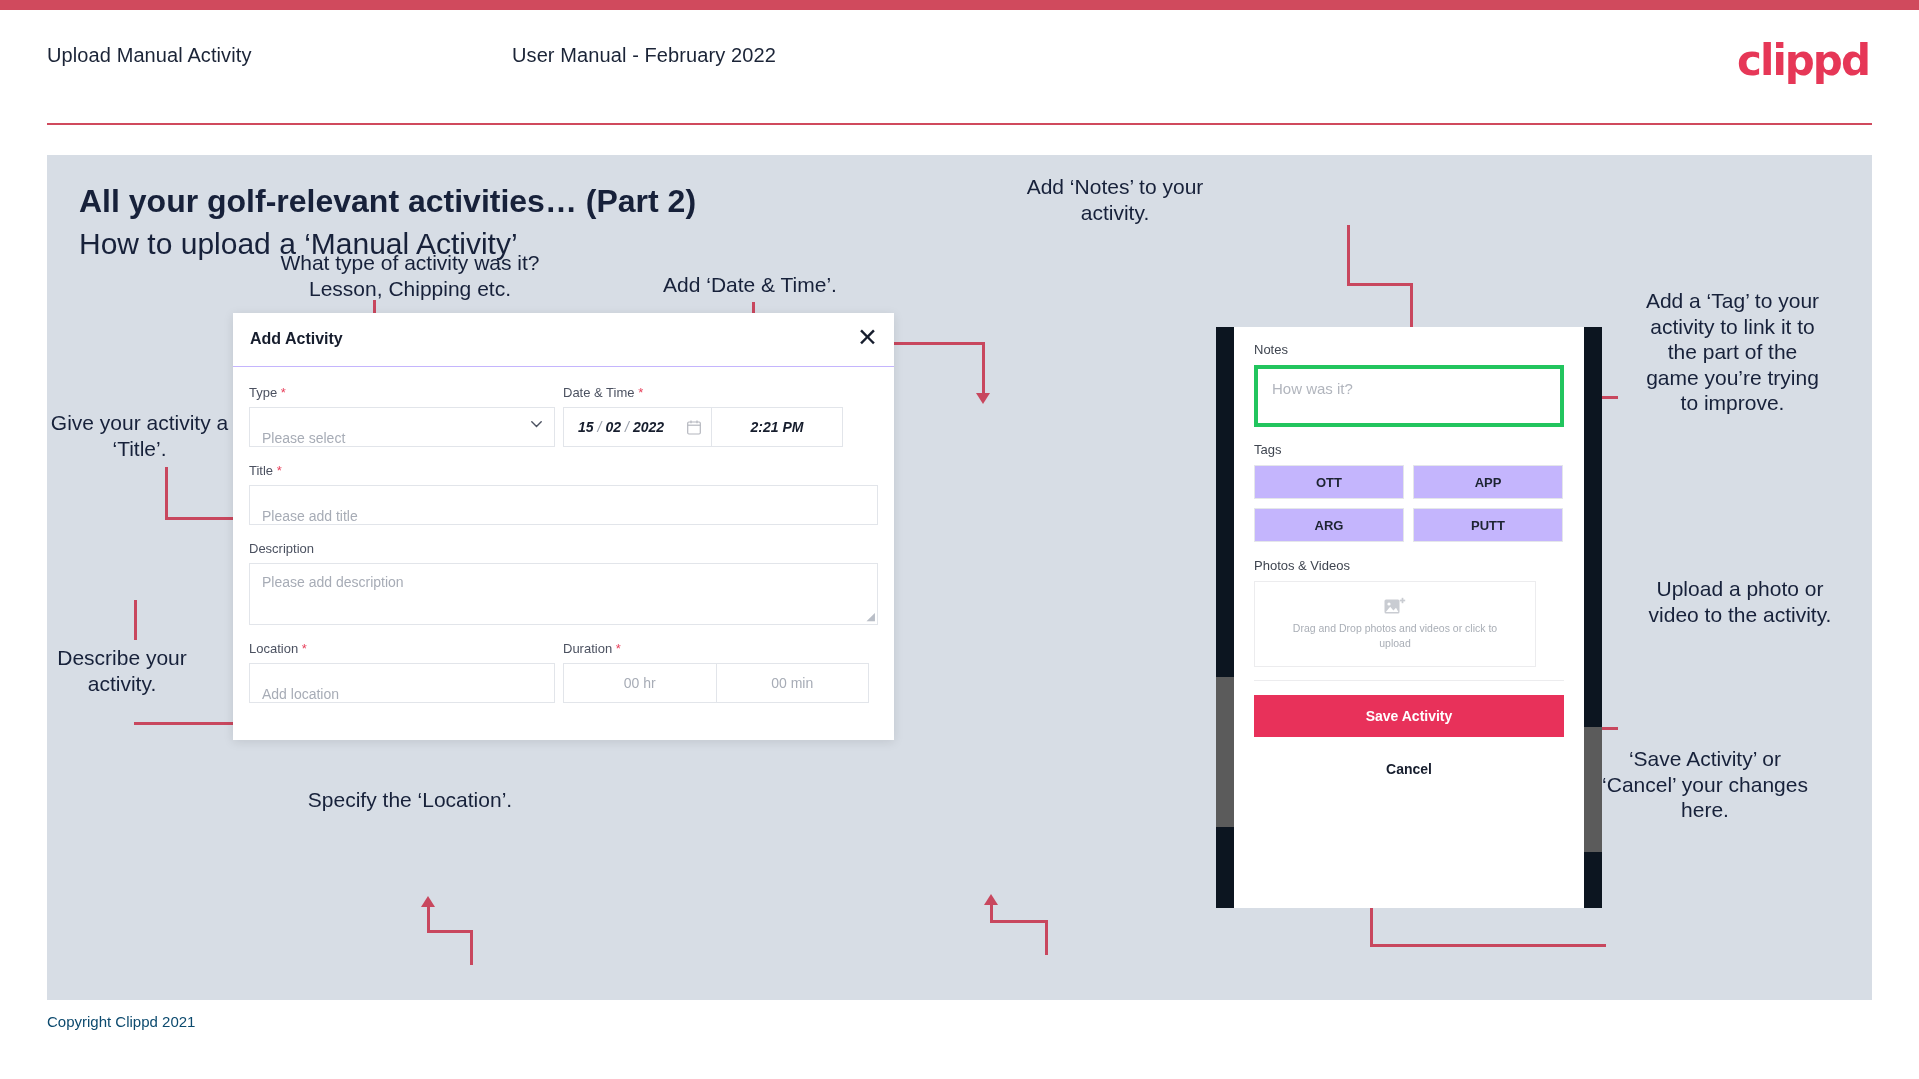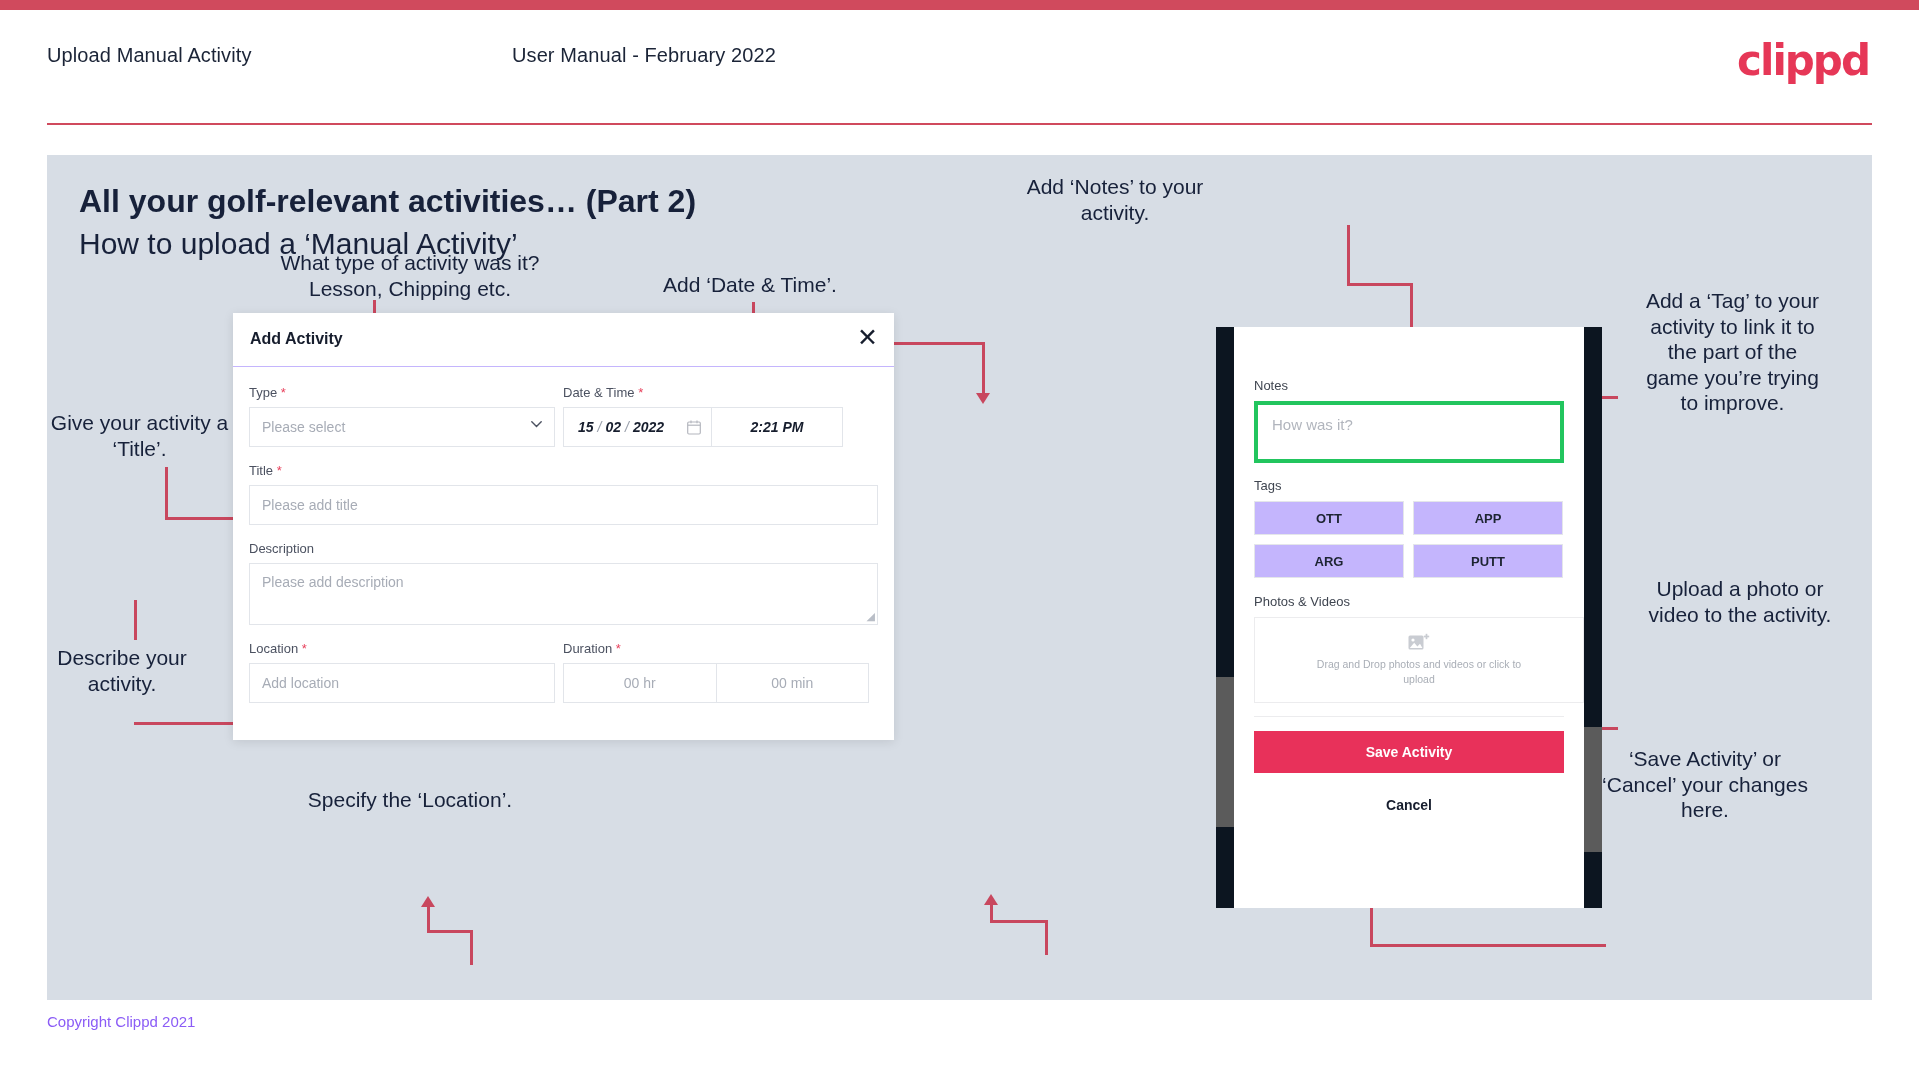--- a/index.html
+++ b/index.html
@@ -98,21 +98,21 @@
   .fld-label {
     font-size:13px; color:#4b5160; margin-bottom:7px; font-weight:400;
   }
   .req { color:#e8415c; font-size:13px; }
   .row { display:flex; gap:8px; }
   .col-l { width:306px; }
   .col-r { width:306px; }
 
   .inp {
     height:40px; border:1px solid #e2e5ea; background:#fff;
-    display:flex; align-items:center; padding:0 12px;
+    display:flex; align-items:flex-end; padding:0 12px;
     font-size:14px; color:#a7acb6;
   }
   .inp.full { width:629px; }
   .sel {
     position:relative; width:306px;
   }
   .chev {
     position:absolute; right:12px; top:13px; width:11px; height:7px;
   }
   .dt-wrap { display:flex; width:280px;font-style:italic; }
@@ -155,33 +155,33 @@
   }
   .phone-edge.left { left:0; }
   .phone-edge.right { right:0; }
   .phone-edge .gray {
     position:absolute; left:0; width:18px; background:#5b5b5b;
   }
   .phone-screen {
     position:absolute; left:18px; top:0; width:350px; height:581px;
     background:#ffffff; padding:15px 20px 0 20px;
   }
-  .ph-label { font-size:13px; color:#3f4550; margin-bottom:8px;margin-top:36px; }
+  .ph-label { font-size:13px; color:#3f4550; margin-bottom:8px; }
   .ph-notes {
     width:310px; height:62px; border:4px solid #22c55e;
     padding:11px 14px; font-size:15px; color:#b1b5bd;
   }
   .ph-tags { display:flex; flex-wrap:wrap; gap:9px; width:310px; }
   .ph-tag {
     width:150px; height:34px; border:1px solid #e4e6ea; background:#c4b5fd;
     display:flex; align-items:center; justify-content:center;
     font-size:13px; font-weight:700; color:#1d2432;
   }
   .ph-drop {
-    width:330px; height:86px; border:1px solid #ececee;
+    width:282px; height:86px; border:1px solid #ececee;
     display:flex; flex-direction:column; align-items:center; justify-content:center;
     gap:5px;
   }
   .ph-drop-txt {
     font-size:10.5px; color:#a9aeb6; text-align:center; line-height:1.45;
     width:210px;
   }
   .ph-divider { width:310px; height:1px; background:#ececee; margin:13px 0 0 0; }
   .ph-save {
     width:310px; height:42px; background:#e8315a;
@@ -189,21 +189,21 @@
     color:#fff; font-size:14px; font-weight:700; margin-top:14px;
   }
   .ph-cancel {
     width:310px; height:30px; display:flex; align-items:center; justify-content:center;
     color:#161d2d; font-size:14px; font-weight:700; margin-top:17px;
   }
 
   
   .footer {
     position:absolute; left:47px; top:1013px;
-    font-size:15px; color:#8b5cf6;
+    font-size:15px; color:#0c4a6e;
   }
 </style>
 </head>
 <body>
 
 <div id="page">
 
   <div class="top-bar"></div>
 
   <div class="header-title">Upload Manual Activity</div>

